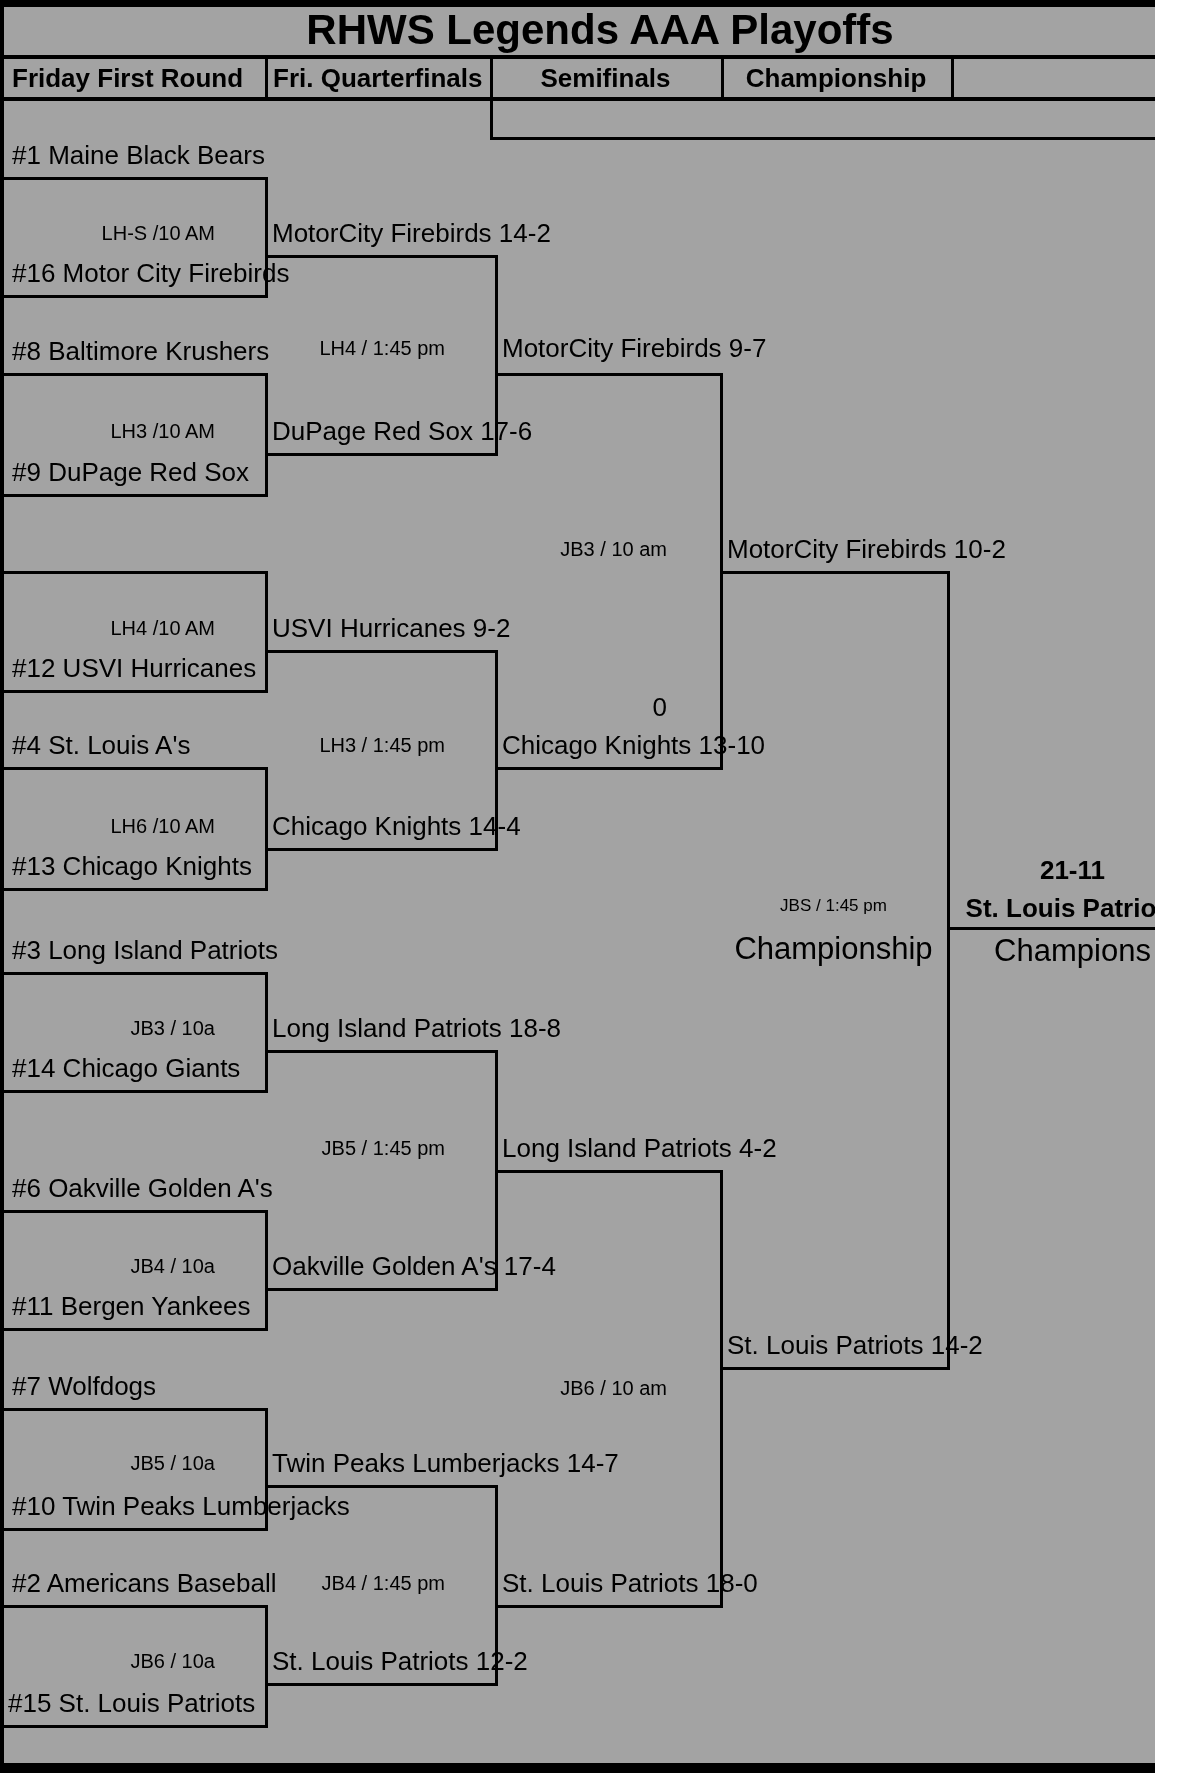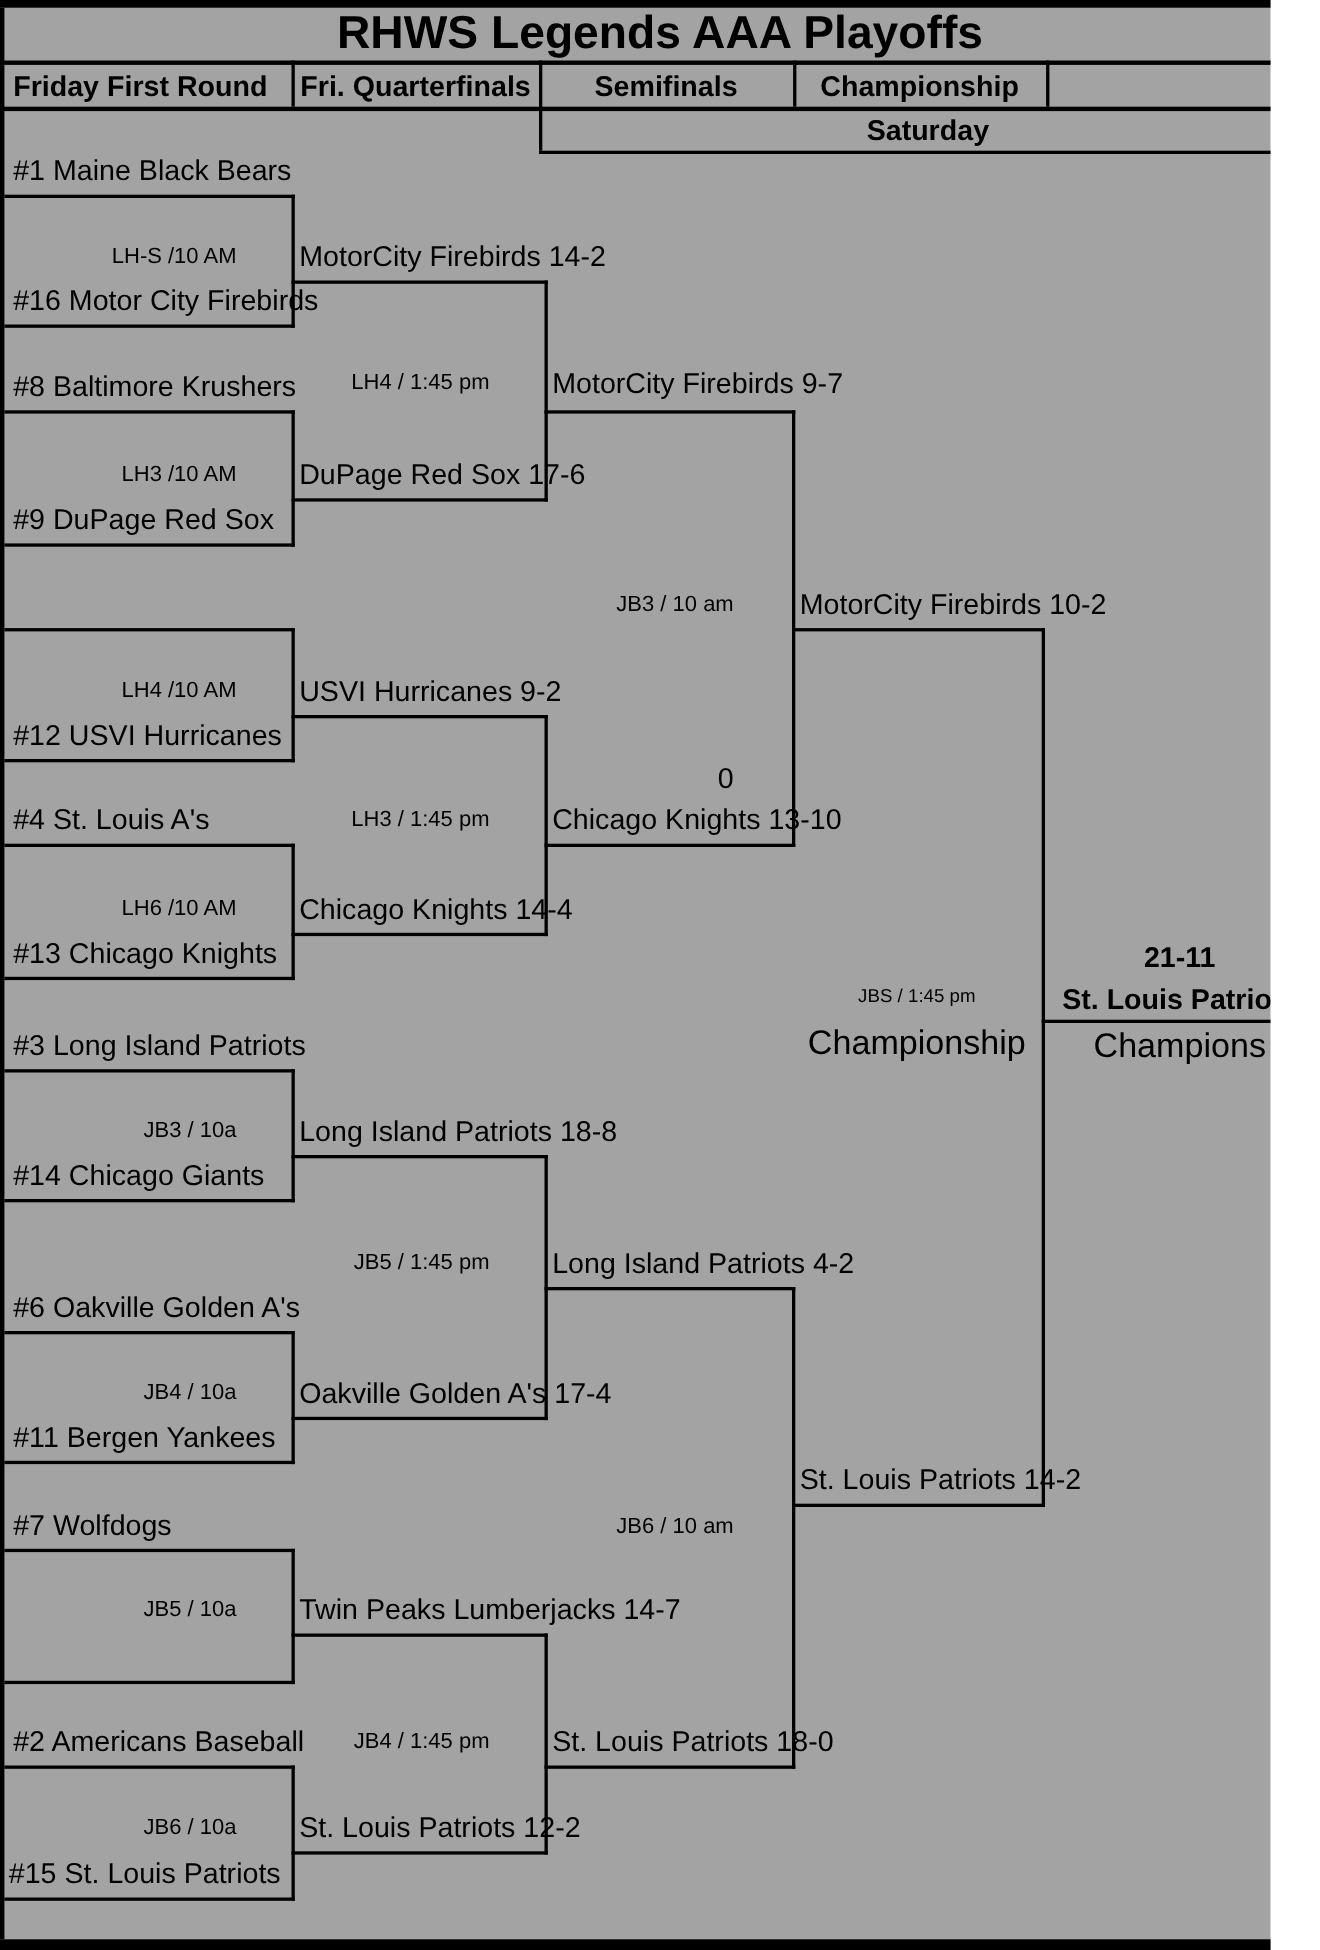--- a/index.html
+++ b/index.html
@@ -33,34 +33,34 @@
 </head>
 <body>
 
 <div id="stage">
 
   <div class="t title ctr" style="left:0;width:1200px;top:30px">RHWS Legends AAA Playoffs</div>
   <div class="t hdr" style="left:12px;top:78px">Friday First Round</div>
   <div class="t hdr" style="left:273px;top:78px">Fri. Quarterfinals</div>
   <div class="t hdr ctr" style="left:490px;width:231px;top:78px">Semifinals</div>
   <div class="t hdr ctr" style="left:721px;width:230px;top:78px">Championship</div>
-  <div class="t hdr ctr" style="left:490px;width:707px;top:118px">Saturday</div>
 
   <div class="t" style="left:12px;top:155px">#1 Maine Black Bears</div>
   <div class="t" style="left:12px;top:273px">#16 Motor City Firebirds</div>
   <div class="t" style="left:12px;top:351px">#8 Baltimore Krushers</div>
   <div class="t" style="left:12px;top:472px">#9 DuPage Red Sox</div>
   <div class="t" style="left:12px;top:668px">#12 USVI Hurricanes</div>
   <div class="t" style="left:12px;top:745px">#4 St. Louis A's</div>
   <div class="t" style="left:12px;top:866px">#13 Chicago Knights</div>
   <div class="t" style="left:12px;top:950px">#3 Long Island Patriots</div>
   <div class="t" style="left:12px;top:1068px">#14 Chicago Giants</div>
   <div class="t" style="left:12px;top:1188px">#6 Oakville Golden A's</div>
   <div class="t" style="left:12px;top:1306px">#11 Bergen Yankees</div>
   <div class="t" style="left:12px;top:1386px">#7 Wolfdogs</div>
+  <div class="t" style="left:12px;top:1506px">#10 Twin Peaks Lumberjacks</div>
   <div class="t" style="left:12px;top:1583px">#2 Americans Baseball</div>
   <div class="t" style="left:8px;top:1703px">#15 St. Louis Patriots</div>
 
   <div class="t lbl ra" style="right:940px;top:233px">LH-S /10 AM</div>
   <div class="t" style="left:272px;top:233px">MotorCity Firebirds 14-2</div>
   <div class="t lbl ra" style="right:940px;top:431px">LH3 /10 AM</div>
   <div class="t" style="left:272px;top:431px">DuPage Red Sox 17-6</div>
   <div class="t lbl ra" style="right:940px;top:628px">LH4 /10 AM</div>
   <div class="t" style="left:272px;top:628px">USVI Hurricanes 9-2</div>
   <div class="t lbl ra" style="right:940px;top:826px">LH6 /10 AM</div>

